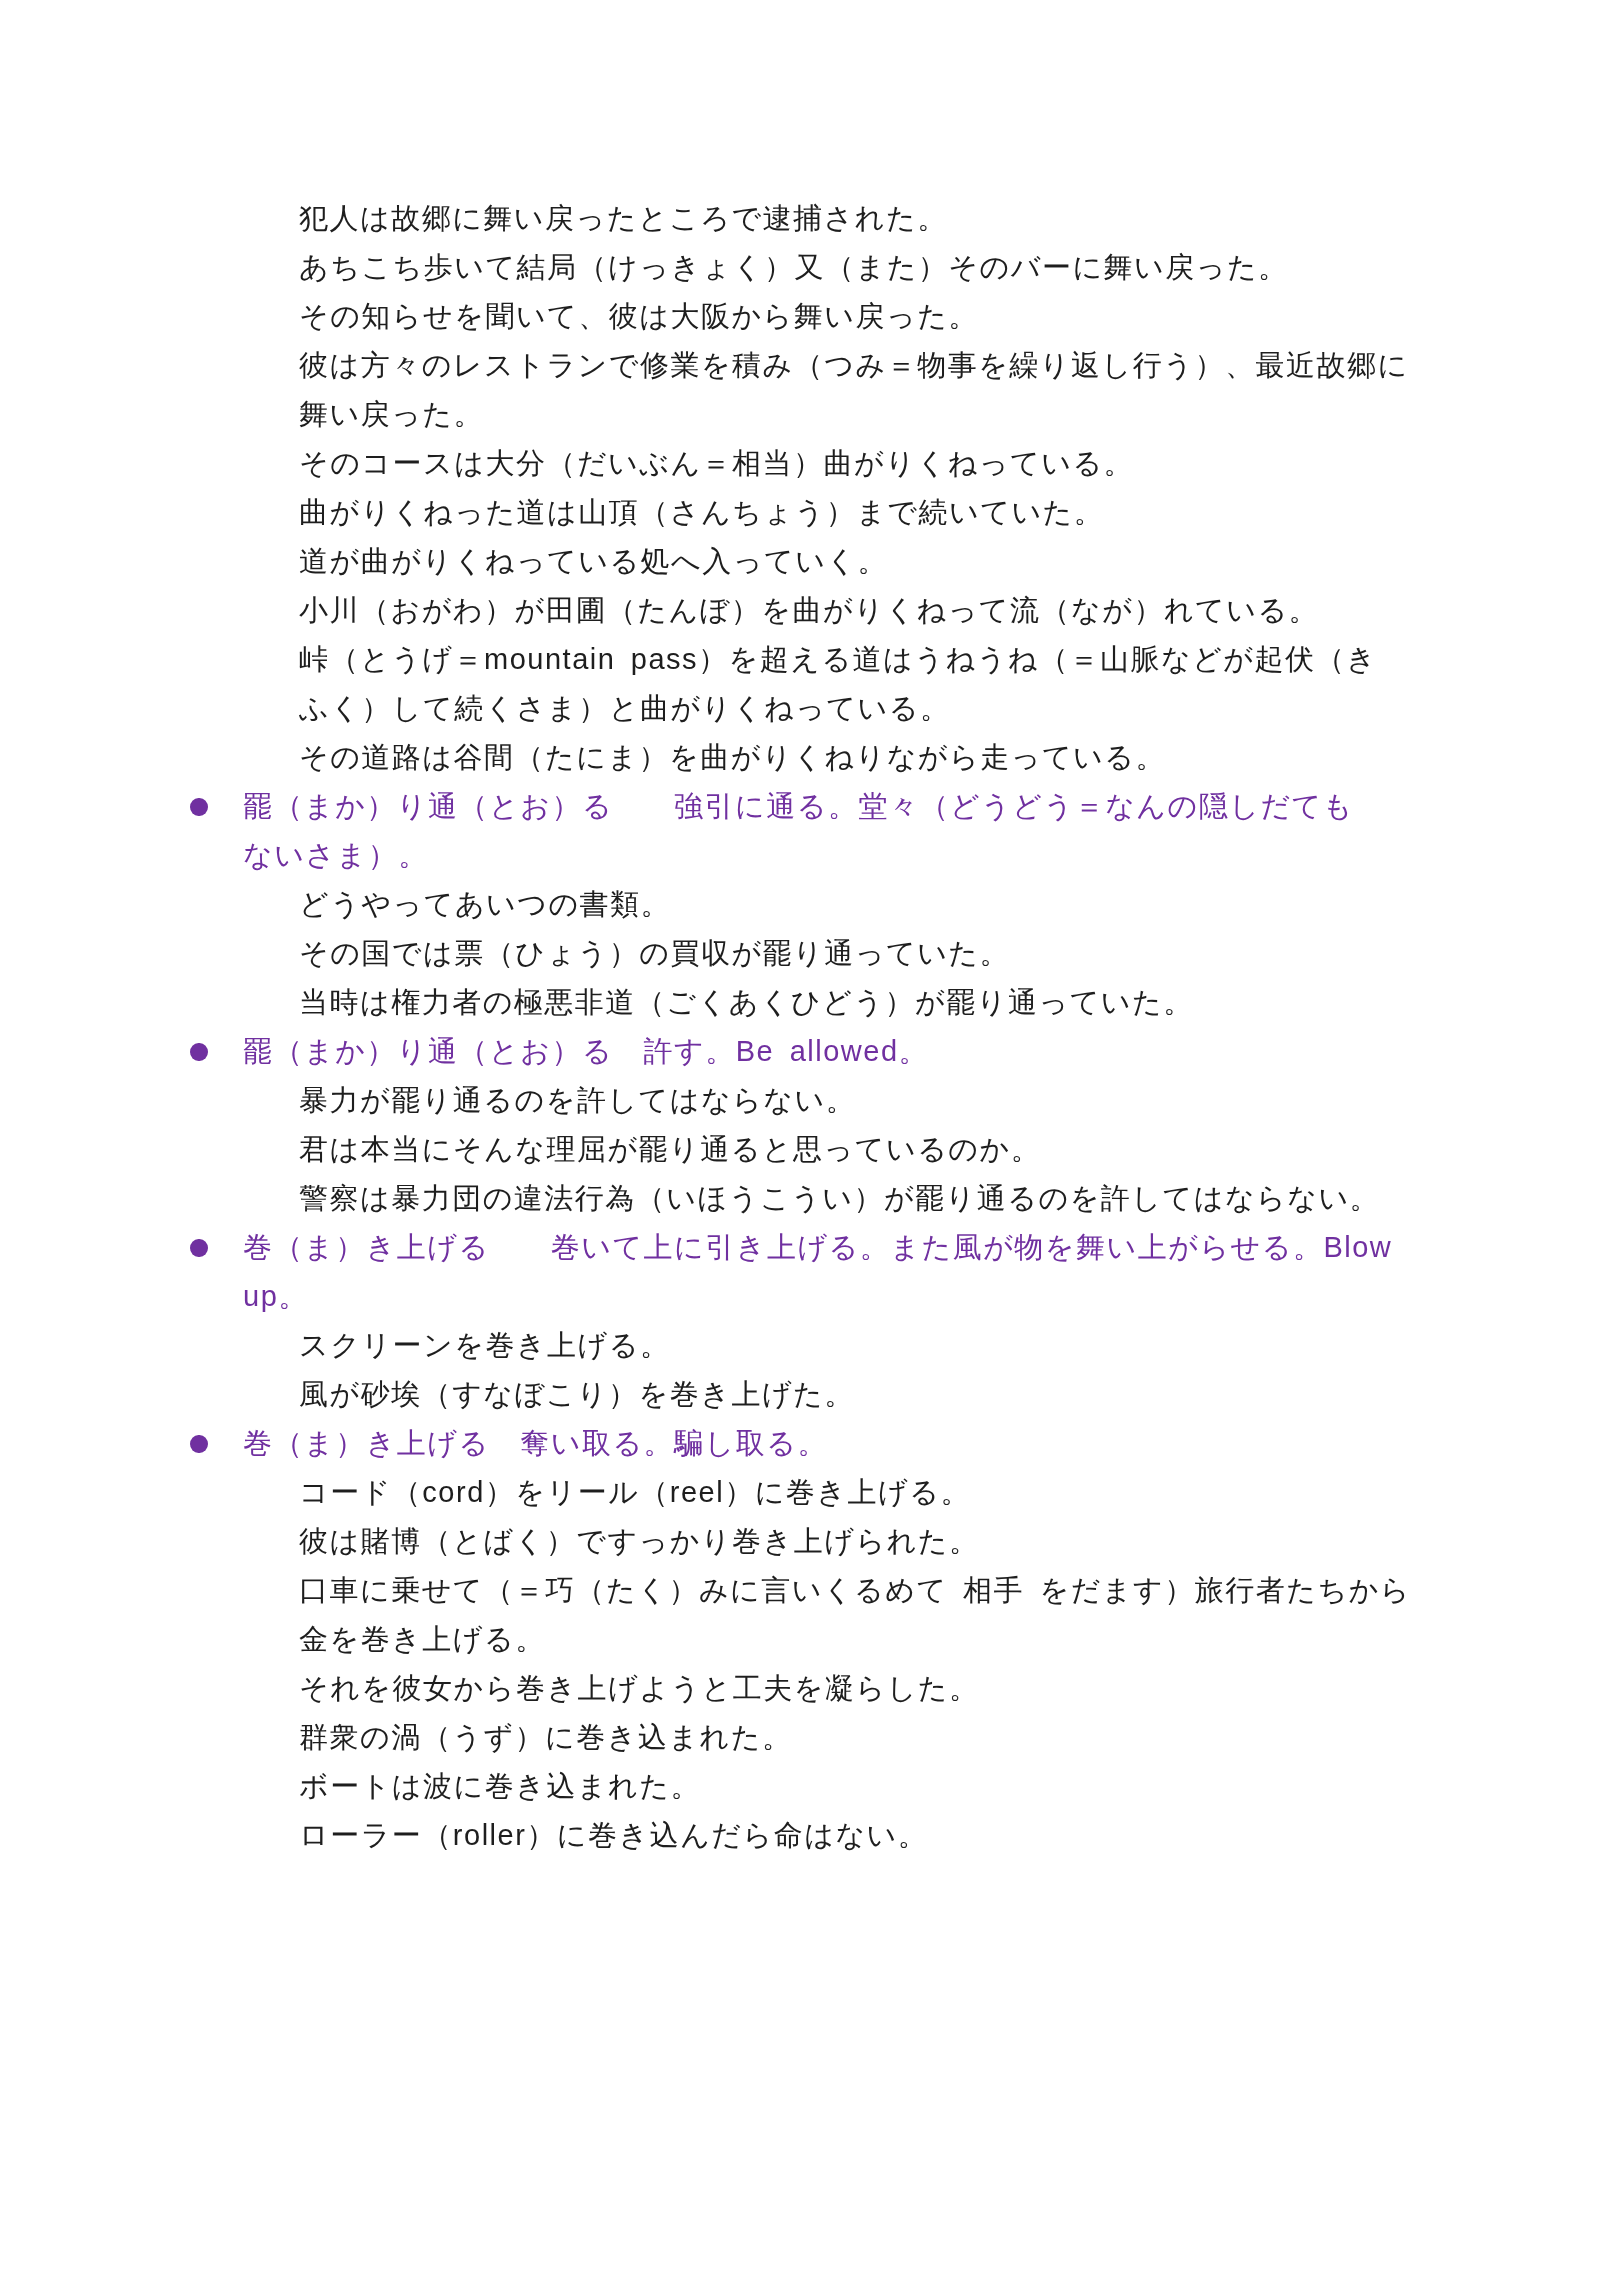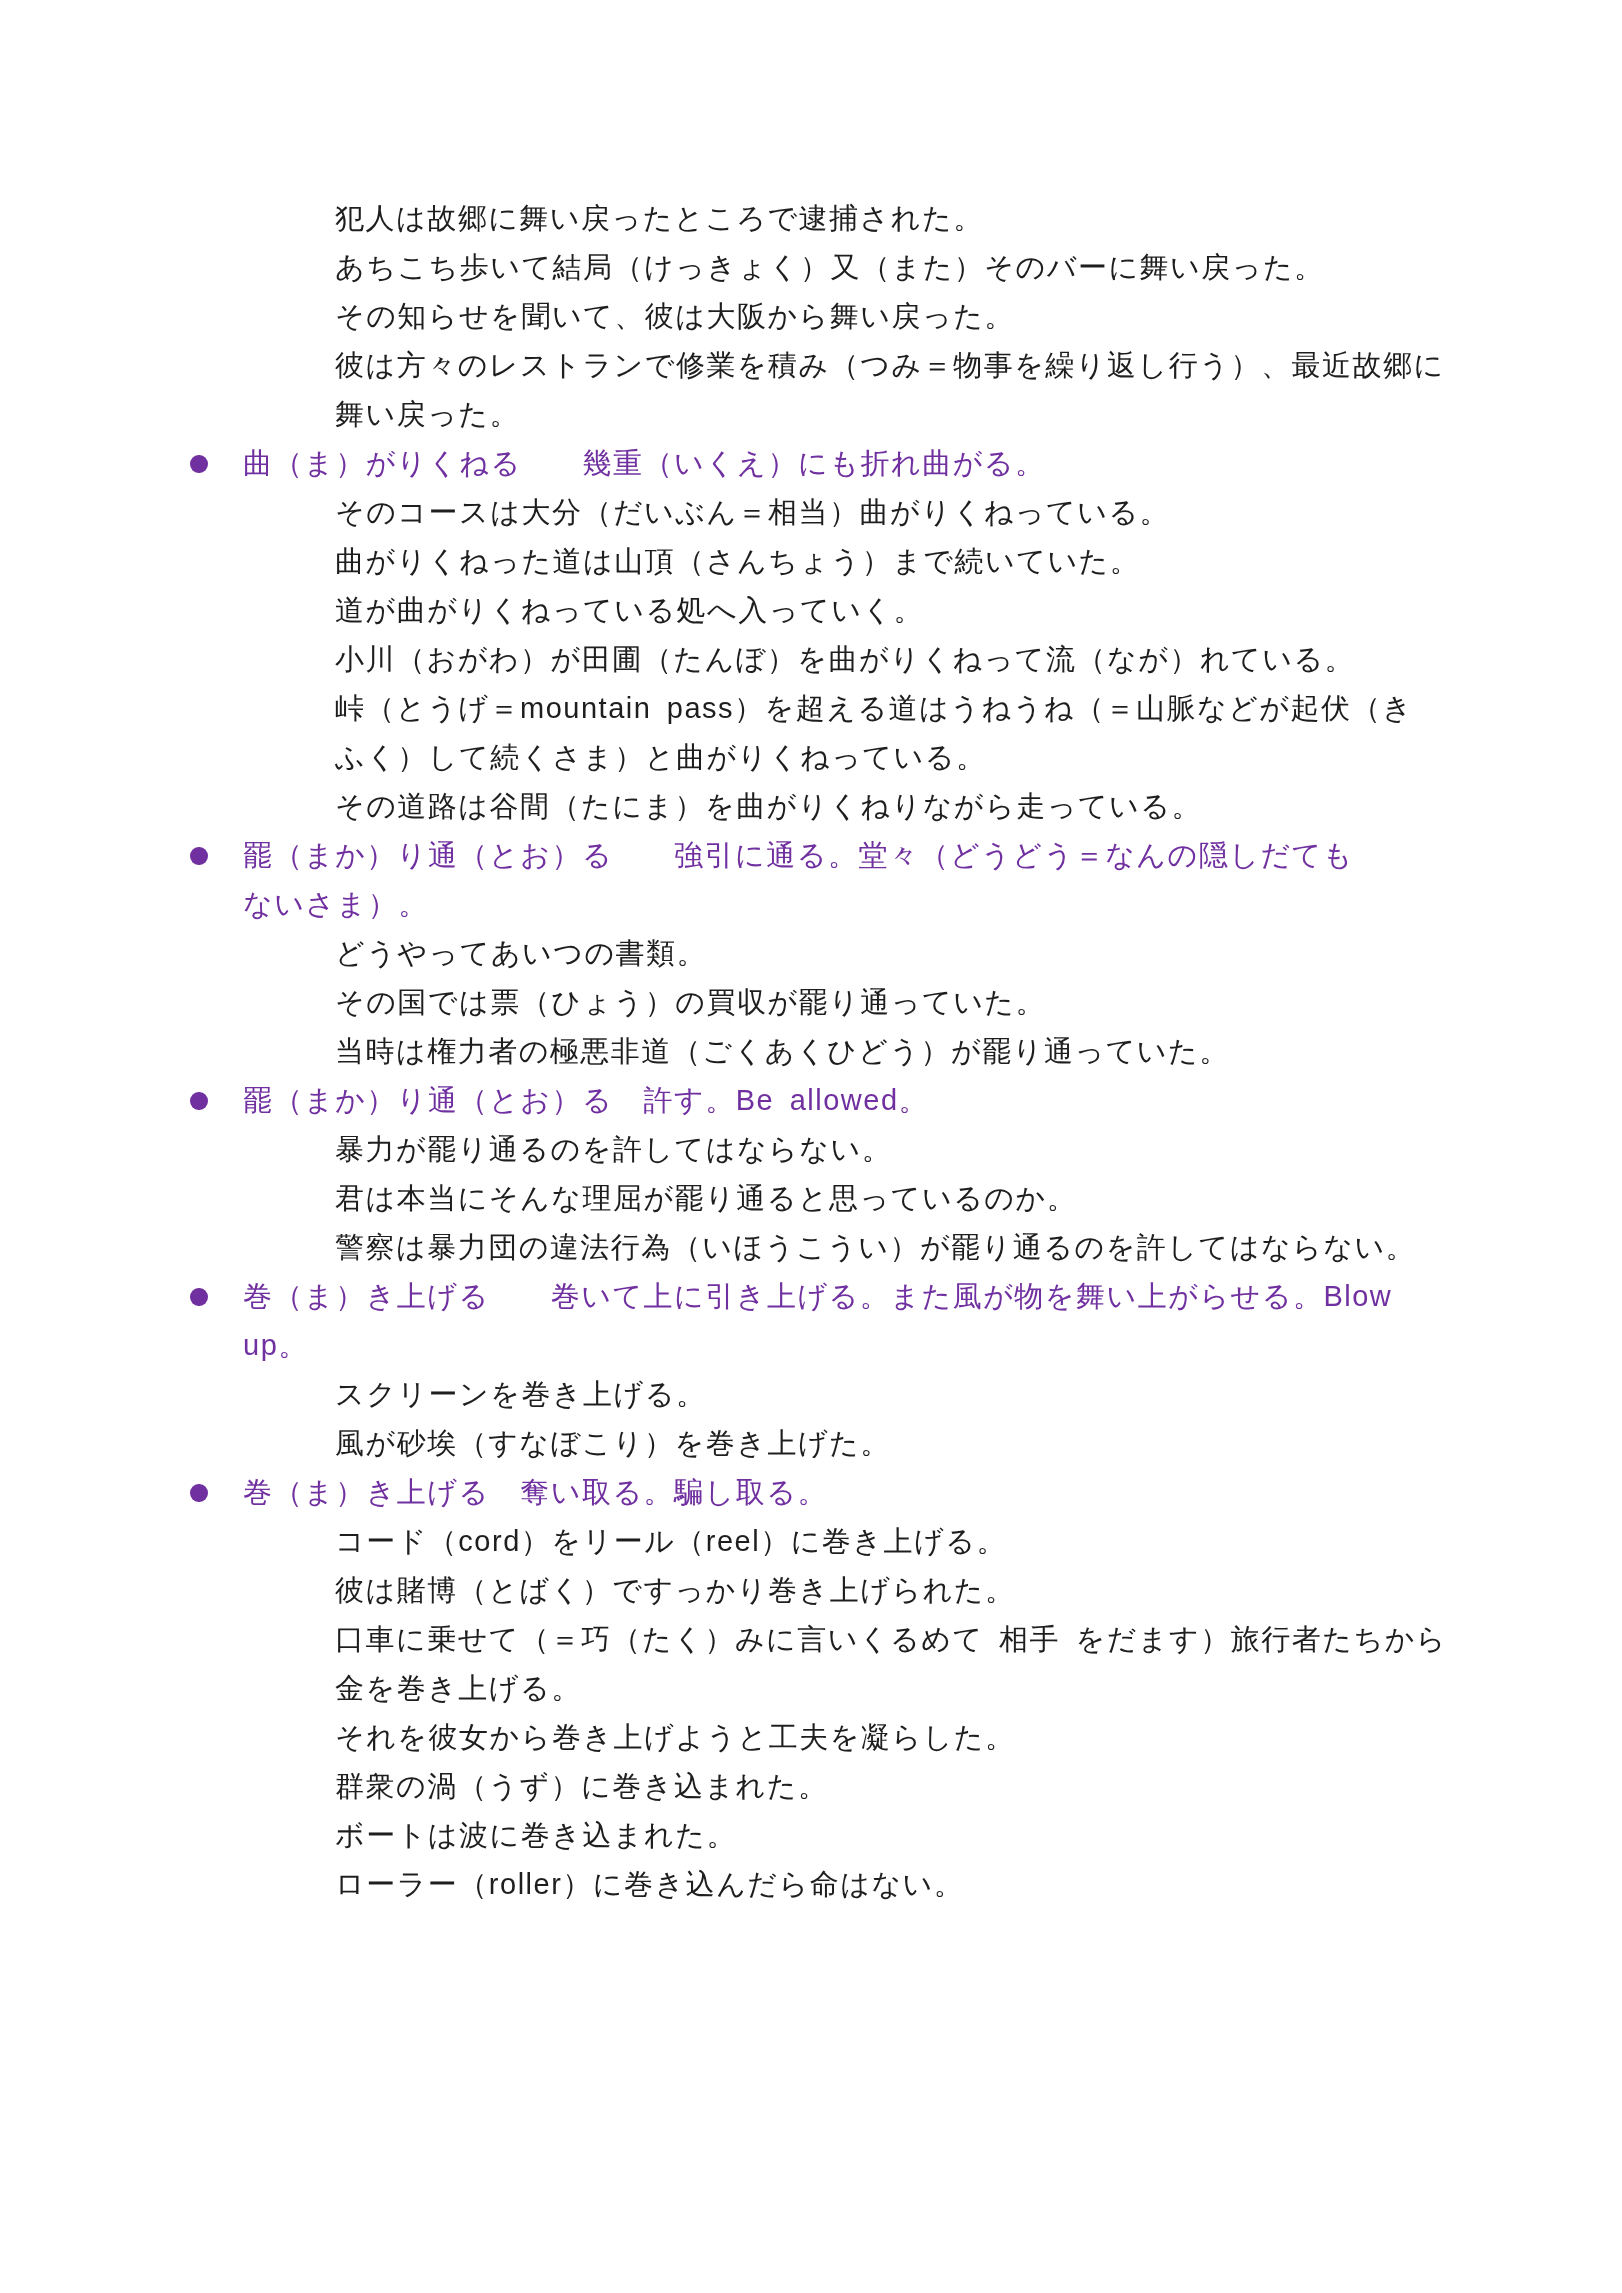--- a/index.html
+++ b/index.html
@@ -31,21 +31,20 @@
     line-height: 49px;
     font-size: 29px;
     letter-spacing: 1.5px;
     word-spacing: 5.9px;
     white-space: pre;
     color: var(--ink);
   }
   .line.example,
   .line.example-cont {
     padding-left: 299px;
-    margin-left: 36px;
   }
   .line.entry,
   .line.entry-cont {
     padding-left: 243px;
     color: var(--accent);
   }
   .bullet {
     position: absolute;
     left: 190px;
     top: 15.7px;
@@ -59,21 +58,20 @@
 </head>
 <body>
 
 <div class="page">
   <div class="doc-body">
       <div class="line example">犯人は故郷に舞い戻ったところで逮捕された。</div>
       <div class="line example">あちこち歩いて結局（けっきょく）又（また）そのバーに舞い戻った。</div>
       <div class="line example">その知らせを聞いて、彼は大阪から舞い戻った。</div>
       <div class="line example">彼は方々のレストランで修業を積み（つみ＝物事を繰り返し行う）、最近故郷に</div>
       <div class="line example-cont">舞い戻った。</div>
-      <div class="line entry"><span class="bullet"></span><span>曲（ま）がりくねる</span><span>　　</span><span>幾重（いくえ）にも折れ曲がる。</span></div>
       <div class="line example">そのコースは大分（だいぶん＝相当）曲がりくねっている。</div>
       <div class="line example">曲がりくねった道は山頂（さんちょう）まで続いていた。</div>
       <div class="line example">道が曲がりくねっている処へ入っていく。</div>
       <div class="line example">小川（おがわ）が田圃（たんぼ）を曲がりくねって流（なが）れている。</div>
       <div class="line example">峠（とうげ＝mountain pass）を超える道はうねうね（＝山脈などが起伏（き</div>
       <div class="line example-cont">ふく）して続くさま）と曲がりくねっている。</div>
       <div class="line example">その道路は谷間（たにま）を曲がりくねりながら走っている。</div>
       <div class="line entry"><span class="bullet"></span><span>罷（まか）り通（とお）る</span><span>　　</span><span>強引に通る。堂々（どうどう＝なんの隠しだても</span></div>
       <div class="line entry-cont">ないさま）。</div>
       <div class="line example">どうやってあいつの書類。</div>

